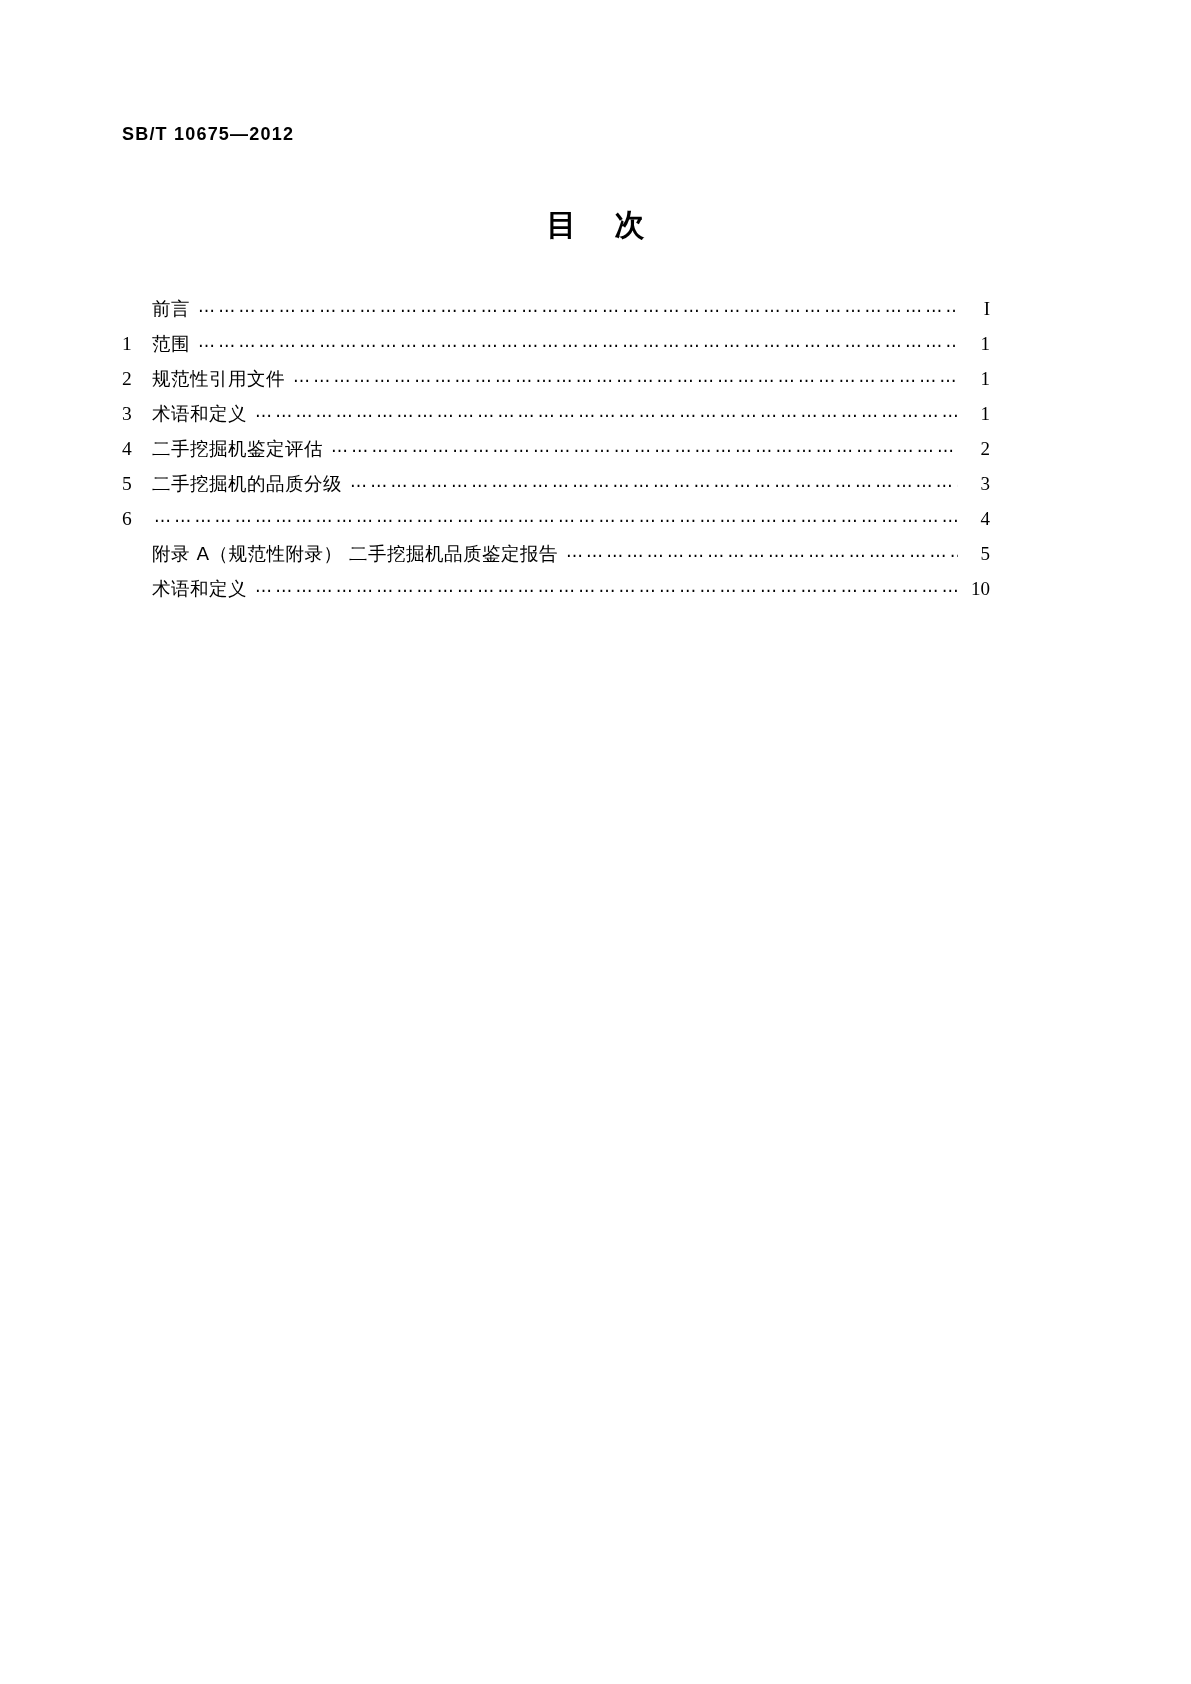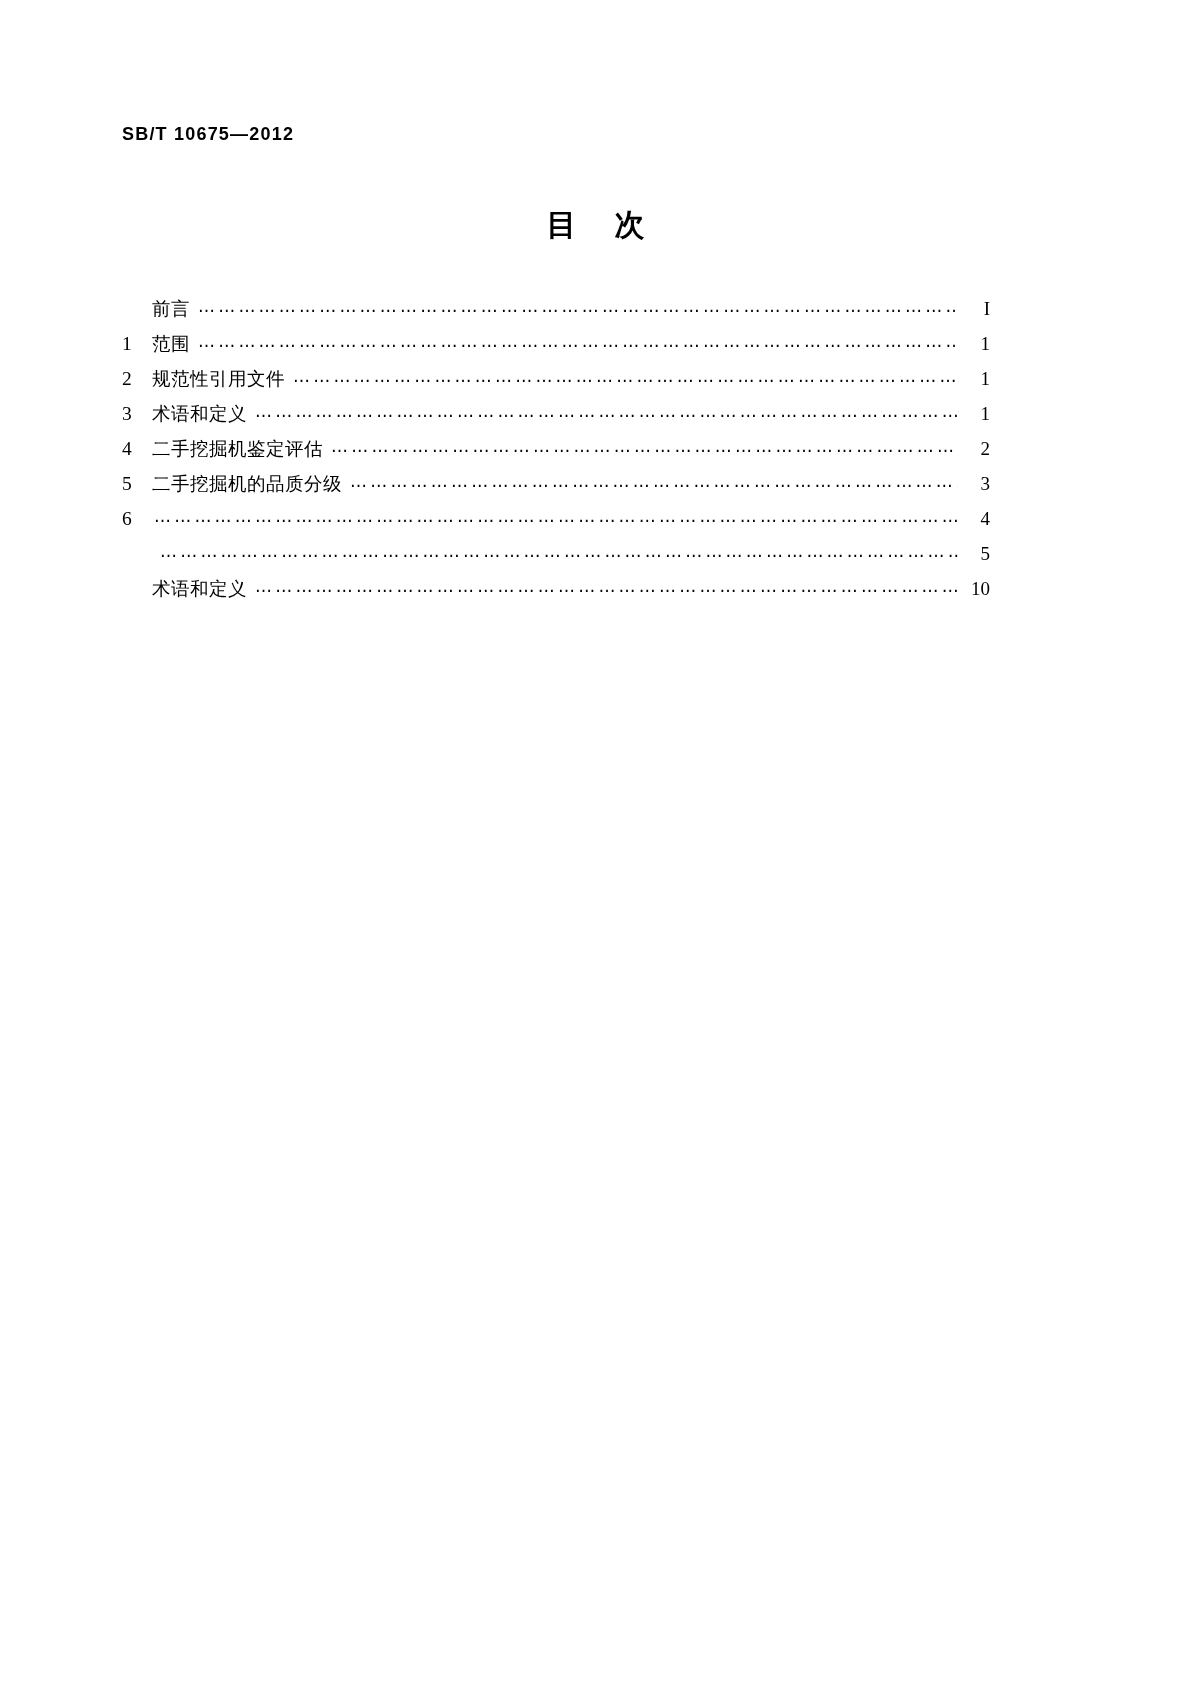--- a/index.html
+++ b/index.html
@@ -153,20 +153,21 @@
     </div>
 
     <div class="toc-row">
       <span class="toc-num">6</span>
       <span class="dots tight">…………………………………………………………………………………………………………………………………………………………</span>
       <span class="page-no">4</span>
     </div>
 
     <div class="toc-row">
       <span class="toc-num"></span>
+      <span class="toc-label serif-mix">附录 A（规范性附录）  二手挖掘机品质鉴定报告</span>
       <span class="dots">…………………………………………………………………………………………………………………………………………………………</span>
       <span class="page-no">5</span>
     </div>
 
     <div class="toc-row">
       <span class="toc-num"></span>
       <span class="toc-label">术语和定义</span>
       <span class="dots">…………………………………………………………………………………………………………………………………………………………</span>
       <span class="page-no">10</span>
     </div>

